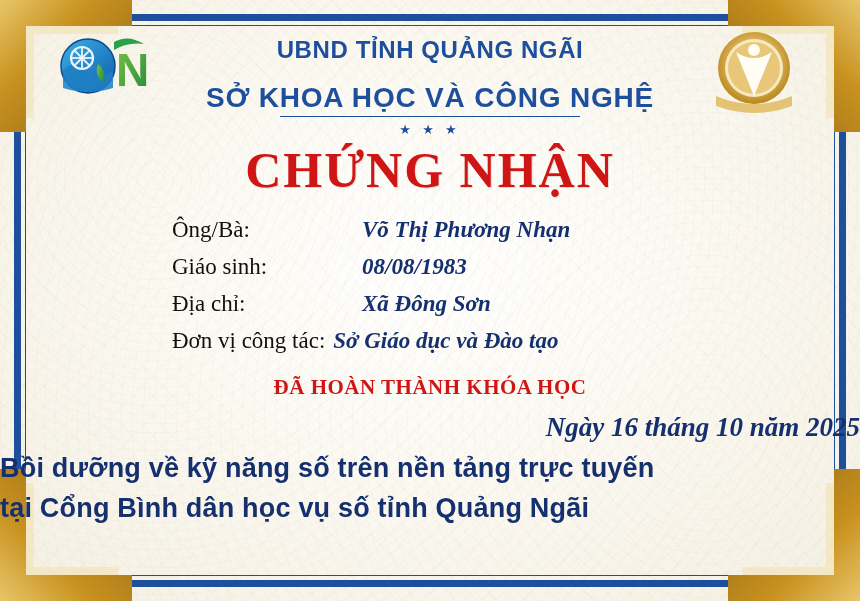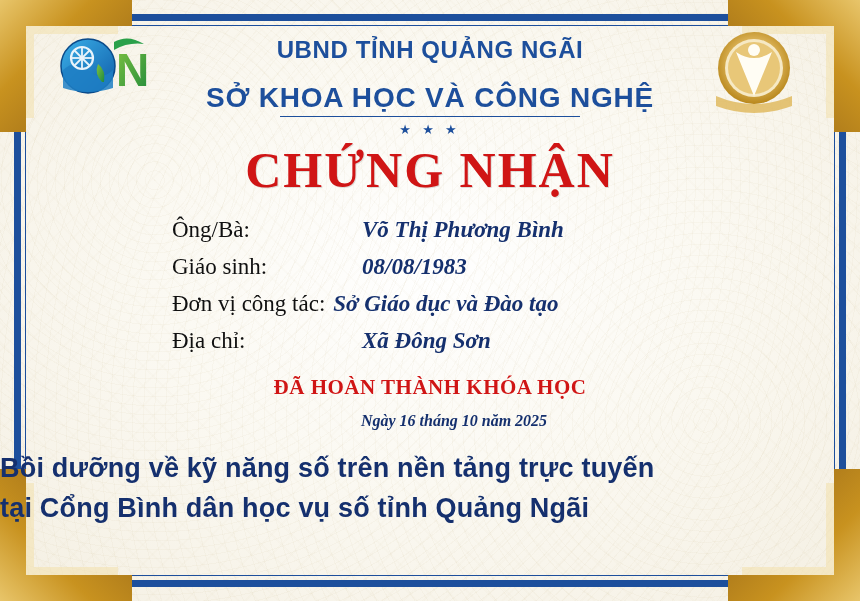--- a/index.html
+++ b/index.html
@@ -172,25 +172,25 @@
     font-family: "Liberation Serif", serif;
     font-weight: bold;
     font-size: 21px;
     letter-spacing: 0.5px;
     color: #d01515;
   }
   .date {
     position: absolute;
     left: 0; right: 0;
     top: 412px;
-    text-align: center;
+    text-align: right;
     font-family: "Liberation Serif", serif;
     font-style: italic;
     font-weight: bold;
-    font-size: 16px;
+    font-size: 27px;
     color: #15306e;
     padding-left: 48px;
   }
 
   
   .course {
     position: absolute;
     left: 0; right: 0;
     top: 448px;
     text-align: left;
@@ -296,34 +296,34 @@
     <div class="line2">SỞ KHOA HỌC VÀ CÔNG NGHỆ</div>
     <div class="rule"></div>
     <div class="stars">★ ★ ★</div>
   </div>
 
   <div class="title">CHỨNG NHẬN</div>
 
   <div class="fields">
     <div class="field-row row-name">
       <span class="field-label">Ông/Bà:</span>
-      <span class="field-value">Võ Thị Phương Bình</span>
+      <span class="field-value">Võ Thị Phương Nhạn</span>
     </div>
     <div class="field-row row-dob">
       <span class="field-label">Giáo sinh:</span>
       <span class="field-value">08/08/1983</span>
     </div>
+    <div class="field-row row-addr">
+      <span class="field-label">Địa chỉ:</span>
+      <span class="field-value">Xã Đông Sơn</span>
+    </div>
     <div class="field-row row-org">
       <span class="field-label">Đơn vị công tác:</span>
       <span class="field-value">Sở Giáo dục và Đào tạo</span>
     </div>
-    <div class="field-row row-addr">
-      <span class="field-label">Địa chỉ:</span>
-      <span class="field-value">Xã Đông Sơn</span>
-    </div>
   </div>
 
   <div class="completed">ĐÃ HOÀN THÀNH KHÓA HỌC</div>
   <div class="date">Ngày 16 tháng 10 năm 2025</div>
 
   <div class="course">
     <div>Bồi dưỡng về kỹ năng số trên nền tảng trực tuyến</div>
     <div>tại Cổng Bình dân học vụ số tỉnh Quảng Ngãi</div>
   </div>
 

